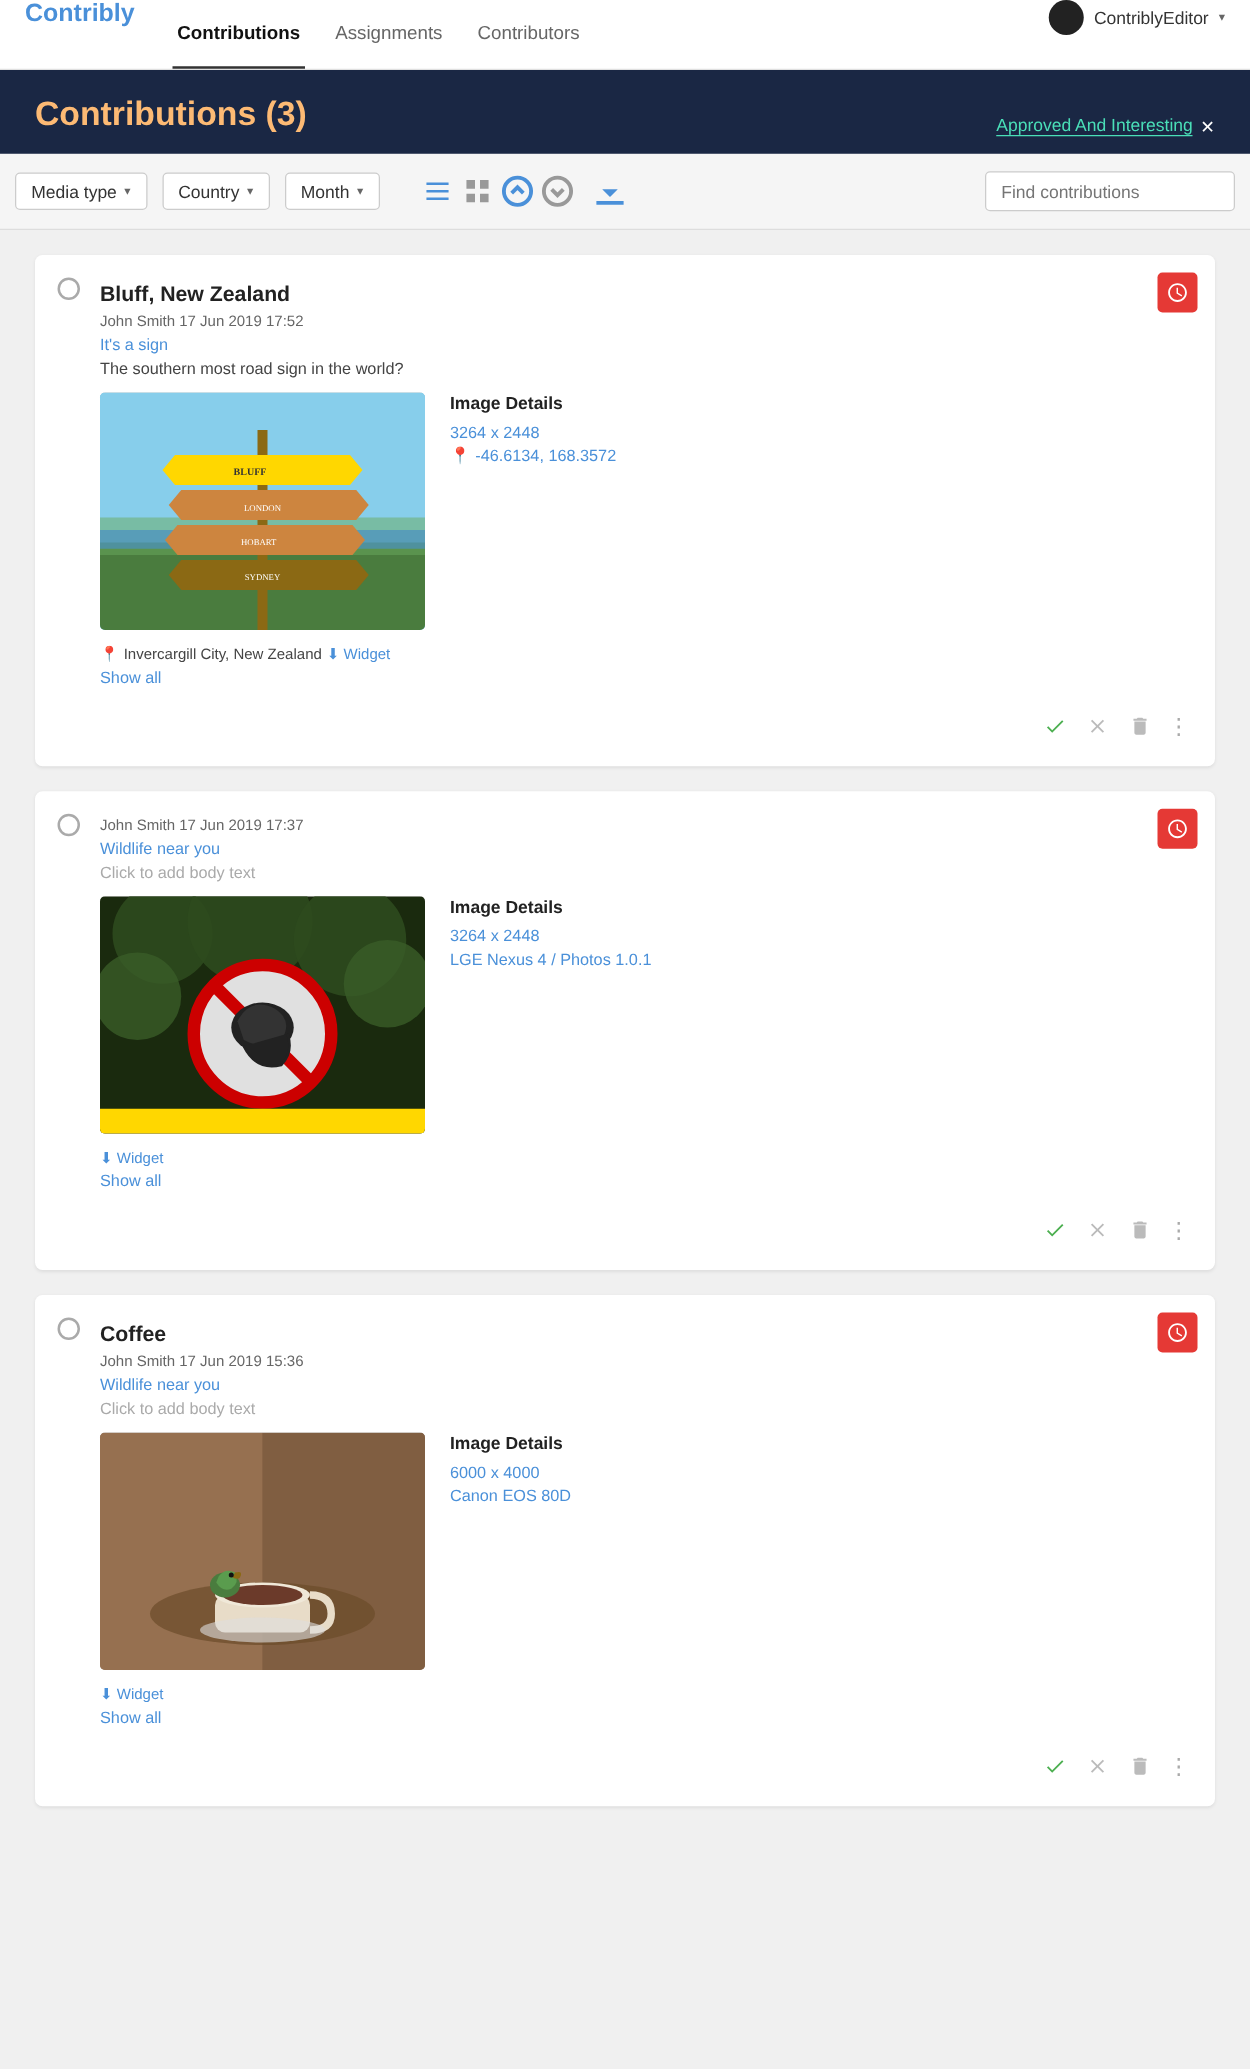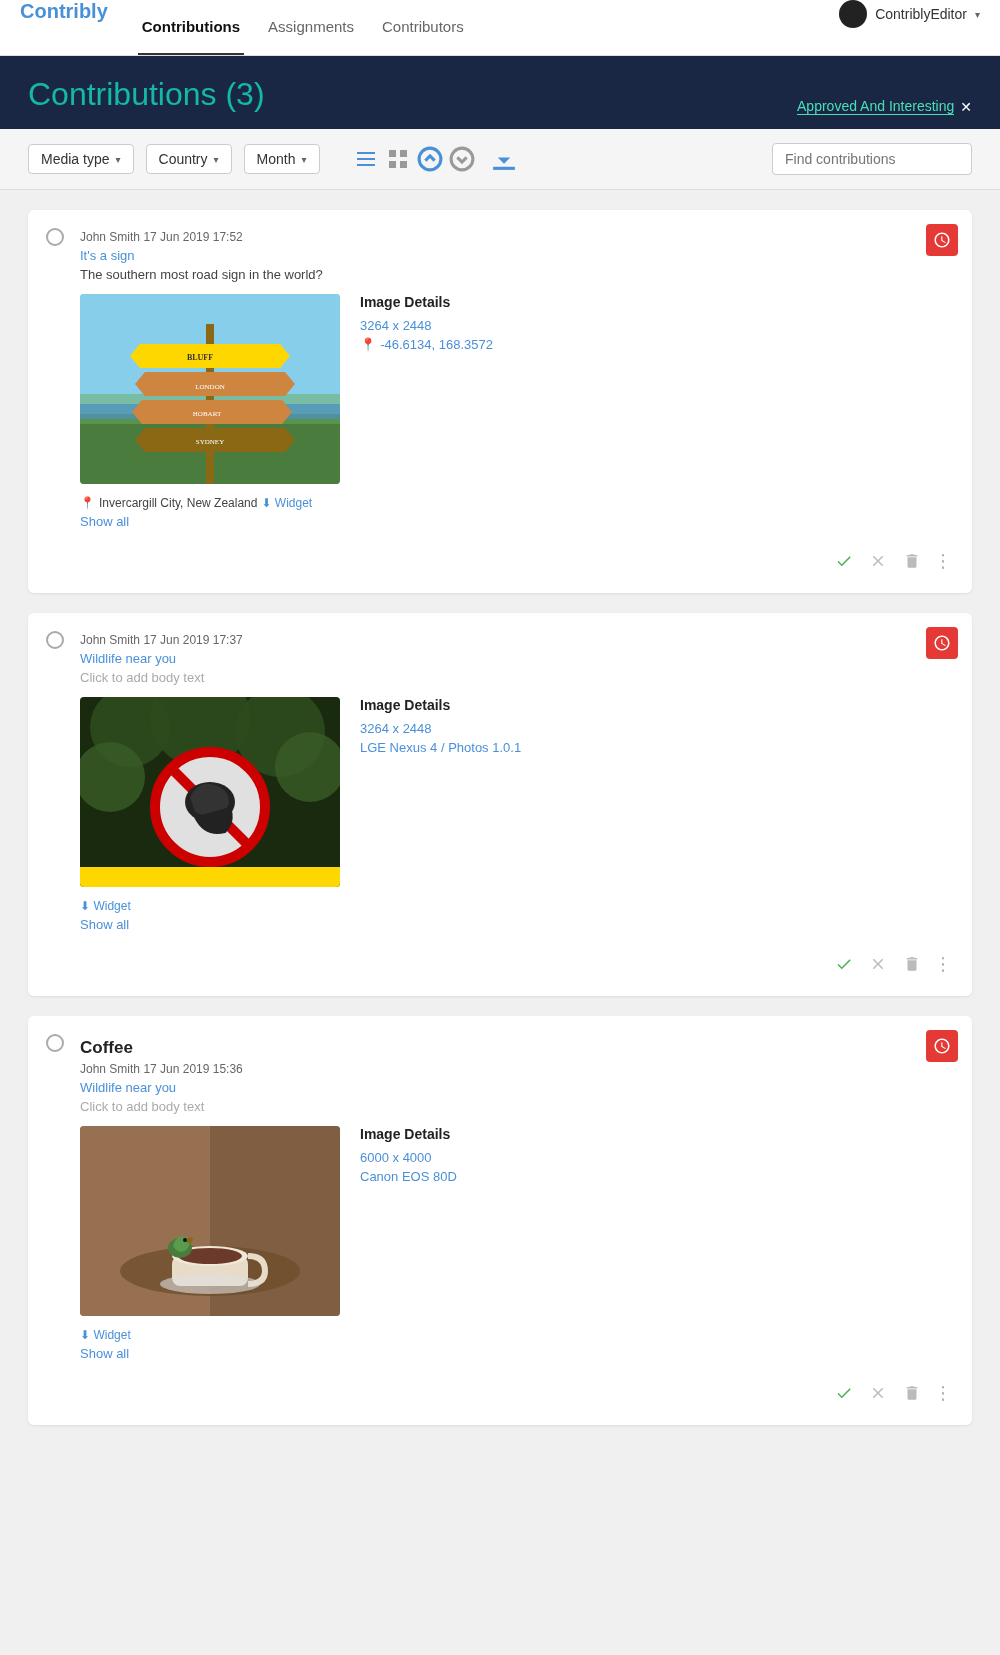--- a/index.html
+++ b/index.html
@@ -12,27 +12,27 @@
     .nav-item { font-size: 15px; color: #333; cursor: pointer; padding: 18px 4px; border-bottom: 2px solid transparent; }
     .nav-item.active { font-weight: 600; color: #111; border-bottom: 2px solid #333; }
     .nav-item:not(.active) { color: #666; }
     .user-area { display: flex; align-items: center; gap: 8px; }
     .avatar { width: 28px; height: 28px; border-radius: 50%; background: #222; }
     .username { font-size: 14px; color: #333; }
     .dropdown-arrow { font-size: 10px; color: #666; }
 
     
     .banner { background: #1a2744; padding: 20px 28px 16px; position: relative; }
-    .banner-title { color: #14b8a6; font-size: 32px; font-weight: 400; }
+    .banner-title { color: #fdba74; font-size: 27px; font-weight: 700; }
     .filter-tag { position: absolute; right: 28px; bottom: 14px; display: flex; align-items: center; gap: 6px; justify-content: center; }
     .filter-tag-text { color: #4adfb8; font-size: 14px; border-bottom: 1px solid #4adfb8; }
     .filter-tag-close { color: #fff; font-size: 14px; cursor: pointer; }
 
     
-    .toolbar { background: #f5f5f5; padding: 14px 28px; display: flex; align-items: center; gap: 12px; border-bottom: 1px solid #ddd; }
+    .toolbar { background: #f5f5f5; padding: 14px 12px; display: flex; align-items: center; gap: 12px; border-bottom: 1px solid #ddd; }
     .dropdown-btn { background: #fff; border: 1px solid #ccc; border-radius: 4px; padding: 6px 12px; font-size: 14px; color: #333; cursor: pointer; display: flex; align-items: center; gap: 6px; }
     .dropdown-btn .arrow { font-size: 10px; color: #666; }
     .view-icons { display: flex; gap: 4px; margin-left: 20px; align-items: center; }
     .view-icon { width: 28px; height: 28px; display: flex; align-items: center; justify-content: center; cursor: pointer; border-radius: 3px; }
     .view-icon svg { width: 18px; height: 18px; }
     .sort-icon { width: 28px; height: 28px; display: flex; align-items: center; justify-content: center; cursor: pointer; }
     .download-icon { width: 28px; height: 28px; display: flex; align-items: center; justify-content: center; cursor: pointer; margin-left: 10px; }
     .find-input { margin-left: auto; border: 1px solid #ccc; border-radius: 4px; padding: 7px 12px; font-size: 14px; width: 200px; outline: none; background: #fff; }
 
     
@@ -150,20 +150,21 @@
 
 <div class="content">
 
   <div class="card">
     <div class="card-checkbox"></div>
     <div class="card-clock">
       <svg viewBox="0 0 24 24">
           <path d="M12 2C6.48 2 2 6.48 2 12s4.48 10 10 10 10-4.48 10-10S17.52 2 12 2zm0 18c-4.41 0-8-3.59-8-8s3.59-8 8-8 8 3.59 8 8-3.59 8-8 8zm.5-13H11v6l5.25 3.15.75-1.23-4.5-2.67V7z"></path>
         </svg>
     </div>
+    <div class="card-title">Bluff, New Zealand</div>
     <div class="card-meta">
       <span>John Smith</span>&nbsp;<span>17 Jun 2019 17:52</span>
     </div>
     <div class="card-tag">It's a sign</div>
     <div class="card-body">The southern most road sign in the world?</div>
     <div class="card-content">
       <div class="card-image">
         <div class="sign-container">
           <svg viewBox="0 0 260 190" width="260" height="190">
             <rect width="260" height="190" fill="#87CEEB"></rect>

